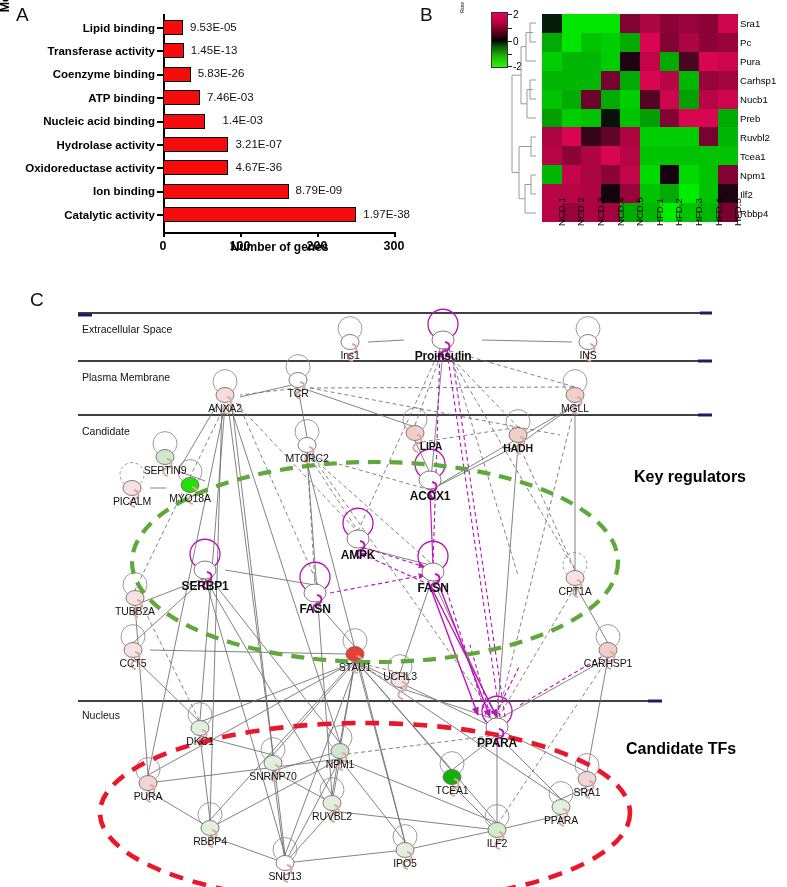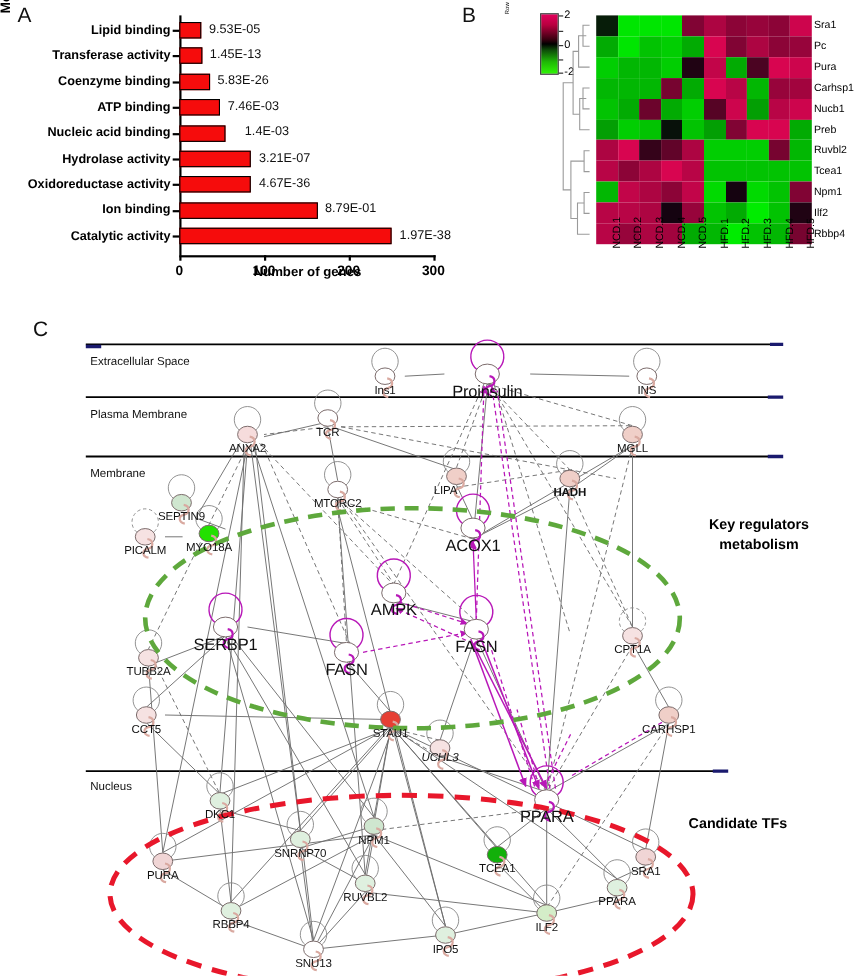--- a/index.html
+++ b/index.html
@@ -44,22 +44,22 @@
   .b-rowlab{position:absolute;left:320px;font-size:9.6px;white-space:nowrap;transform:translateY(-50%);}
   .b-collab{position:absolute;top:226px;font-size:9.6px;white-space:nowrap;
       transform:rotate(-90deg);transform-origin:left top;}
 
   
   #panelC{left:0;top:285px;width:787px;height:602px;}
   #c-svg{position:absolute;left:0;top:0;}
   .c-comp-label{position:absolute;font-size:10.5px;color:#111;white-space:nowrap;}
   .c-node-label{position:absolute;white-space:nowrap;transform:translate(-50%,-50%);
       font-size:10.5px;color:#111;letter-spacing:-0.15px;}
-  .c-node-label.big{font-size:15px;font-weight:normal;letter-spacing:-0.2px;}
-  .c-annot{position:absolute;font-size:13px;font-weight:bold;line-height:18px;text-align:center;}
+  .c-node-label.big{font-size:12px;font-weight:bold;letter-spacing:-0.2px;}
+  .c-annot{position:absolute;font-size:16px;font-weight:bold;line-height:18px;text-align:center;}
 </style>
 </head>
 <body>
 
 <div class="panel" id="panelA">
   <div class="plabel" style="left:16px;top:4px;">A</div>
   <div id="a-ylabel">Molecular Function</div>
   <div id="a-axisY"></div>
   <div id="a-axisX"></div>
   <div id="a-bars">
@@ -85,21 +85,21 @@
       <div class="a-rowlabel" style="top: 207.7px; right: 255px;">Catalytic activity</div>
     </div>
   <div id="a-pvals">
       <div class="a-pval" style="left: 190.02px; top: 20.5px;">9.53E-05</div>
       <div class="a-pval" style="left: 190.79px; top: 43.9px;">1.45E-13</div>
       <div class="a-pval" style="left: 197.72px; top: 67.3px;">5.83E-26</div>
       <div class="a-pval" style="left: 206.96px; top: 90.7px;">7.46E-03</div>
       <div class="a-pval" style="left: 211.58px; top: 114.1px; margin-left: 11px;">1.4E-03</div>
       <div class="a-pval" style="left: 235.45px; top: 137.5px;">3.21E-07</div>
       <div class="a-pval" style="left: 235.45px; top: 160.9px;">4.67E-36</div>
-      <div class="a-pval" style="left: 295.51px; top: 184.3px;">8.79E-01</div>
+      <div class="a-pval" style="left: 295.51px; top: 184.3px;">8.79E-09</div>
       <div class="a-pval" style="left: 363.27px; top: 207.7px;">1.97E-38</div>
     </div>
   <div id="a-ticks">
       <div class="a-tick" style="left: 163px;"></div>
       <div class="a-ticklab" style="left: 163px;">0</div>
       <div class="a-tick" style="left: 240px;"></div>
       <div class="a-ticklab" style="left: 240px;">100</div>
       <div class="a-tick" style="left: 317px;"></div>
       <div class="a-ticklab" style="left: 317px;">200</div>
       <div class="a-tick" style="left: 394px;"></div>
@@ -624,60 +624,59 @@
     <ellipse cx="375" cy="277" rx="243" ry="100" fill="none" stroke="#5ea83c" stroke-width="4.2" stroke-dasharray="13,9"></ellipse>
   </svg>
 
   <svg style="position:absolute;left:0;top:0;pointer-events:none" width="787" height="602">
     <ellipse cx="365" cy="528" rx="265" ry="90" fill="none" stroke="#e8172b" stroke-width="4.6" stroke-dasharray="14,10"></ellipse>
   </svg>
 
   <div id="c-complabels">
       <div class="c-comp-label" style="left: 82px; top: 38px;">Extracellular Space</div>
       <div class="c-comp-label" style="left: 82px; top: 86px;">Plasma Membrane</div>
-      <div class="c-comp-label" style="left: 82px; top: 140px;">Membrane</div>
+      <div class="c-comp-label" style="left: 82px; top: 140px;">Candidate</div>
       <div class="c-comp-label" style="left: 82px; top: 424px;">Nucleus</div>
     </div>
   <div id="c-nodelabels">
       <div class="c-node-label" style="left: 350px; top: 70px;">Ins1</div>
       <div class="c-node-label big" style="left: 443px; top: 71px;">Proinsulin</div>
       <div class="c-node-label" style="left: 588px; top: 70px;">INS</div>
       <div class="c-node-label" style="left: 298px; top: 108px;">TCR</div>
       <div class="c-node-label" style="left: 225px; top: 123px;">ANXA2</div>
       <div class="c-node-label" style="left: 575px; top: 123px;">MGLL</div>
-      <div class="c-node-label" style="left: 405px; top: 161px;">LIPA</div>
+      <div class="c-node-label" style="left: 431px; top: 161px; font-weight: bold;">LIPA</div>
       <div class="c-node-label" style="left: 518px; top: 163px; font-weight: bold;">HADH</div>
       <div class="c-node-label" style="left: 307px; top: 173px;">MTORC2</div>
       <div class="c-node-label" style="left: 165px; top: 185px;">SEPTIN9</div>
       <div class="c-node-label big" style="left: 430px; top: 211px;">ACOX1</div>
       <div class="c-node-label" style="left: 132px; top: 216px;">PICALM</div>
       <div class="c-node-label" style="left: 190px; top: 213px;">MYO18A</div>
       <div class="c-node-label big" style="left: 358px; top: 270px;">AMPK</div>
       <div class="c-node-label big" style="left: 433px; top: 303px; text-align: right;">FASN</div>
       <div class="c-node-label big" style="left: 205px; top: 301px;">SERBP1</div>
       <div class="c-node-label big" style="left: 315px; top: 324px;">FASN</div>
       <div class="c-node-label" style="left: 575px; top: 306px;">CPT1A</div>
       <div class="c-node-label" style="left: 135px; top: 326px;">TUBB2A</div>
       <div class="c-node-label" style="left: 133px; top: 378px;">CCT5</div>
       <div class="c-node-label" style="left: 355px; top: 382px;">STAU1</div>
       <div class="c-node-label" style="left: 608px; top: 378px;">CARHSP1</div>
-      <div class="c-node-label" style="left: 400px; top: 404px; font-style: italic;">UCHL3</div>
+      <div class="c-node-label" style="left: 400px; top: 391px;">UCHL3</div>
       <div class="c-node-label" style="left: 200px; top: 456px;">DKC1</div>
       <div class="c-node-label big" style="left: 497px; top: 458px;">PPARA</div>
       <div class="c-node-label" style="left: 340px; top: 479px;">NPM1</div>
       <div class="c-node-label" style="left: 273px; top: 491px;">SNRNP70</div>
       <div class="c-node-label" style="left: 452px; top: 505px;">TCEA1</div>
       <div class="c-node-label" style="left: 587px; top: 507px;">SRA1</div>
       <div class="c-node-label" style="left: 148px; top: 511px;">PURA</div>
       <div class="c-node-label" style="left: 561px; top: 535px;">PPARA</div>
       <div class="c-node-label" style="left: 332px; top: 531px;">RUVBL2</div>
       <div class="c-node-label" style="left: 497px; top: 558px;">ILF2</div>
       <div class="c-node-label" style="left: 210px; top: 556px;">RBBP4</div>
       <div class="c-node-label" style="left: 405px; top: 578px;">IPO5</div>
       <div class="c-node-label" style="left: 285px; top: 591px;">SNU13</div>
     </div>
 
   <div class="c-annot" style="left:610px;top:183px;width:160px;">
     <div>Key regulators</div>
-    <div>metabolism</div>
   </div>
   <div class="c-annot" style="left:626px;top:455px;width:150px;text-align:left;">Candidate TFs</div>
 </div>
 
 </body></html>

